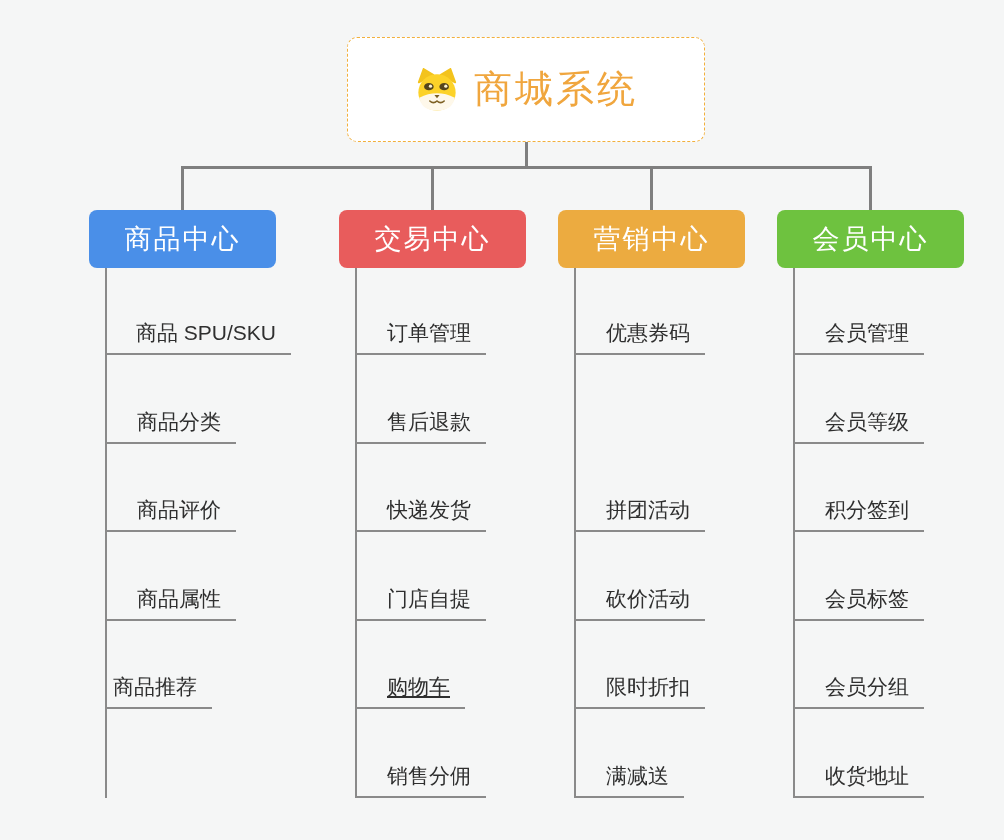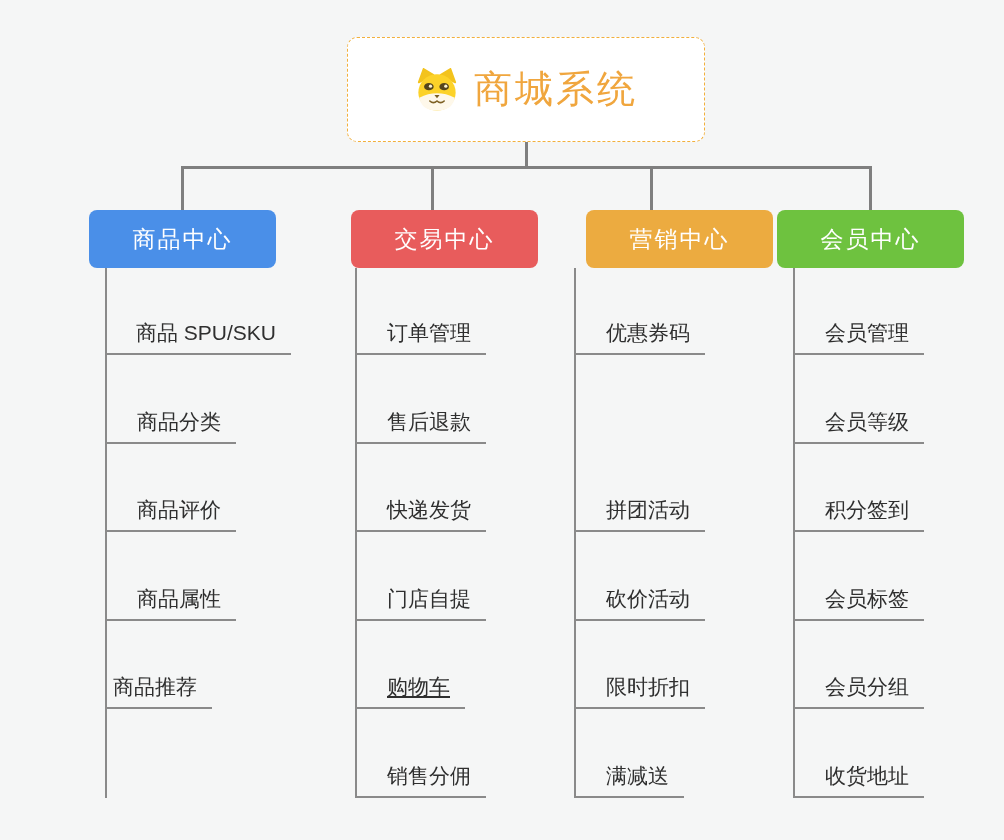--- a/index.html
+++ b/index.html
@@ -44,21 +44,21 @@
     position: absolute;
     background: #7f7f7f;
   }
   
   .branch {
     position: absolute;
     top: 210px;
     width: 187px; height: 58px;
     border-radius: 8px;
     color: #ffffff;
-    font-size: 23px;
+    font-size: 27px;
     letter-spacing: 2px;
     display: flex;
     align-items: center;
     justify-content: center;
     white-space: nowrap;
     box-sizing: border-box;
   }
   
   .spine {
     position: absolute;
@@ -105,22 +105,22 @@
   </div>
 
   <div class="line" style="left:493px; top:142px; width:3px; height:25px;"></div>
   <div class="line" style="left:149px; top:166px; width:691px; height:3px;"></div>
   <div class="line" style="left:149px; top:166px; width:3px; height:45px;"></div>
   <div class="line" style="left:399px; top:166px; width:3px; height:45px;"></div>
   <div class="line" style="left:618px; top:166px; width:3px; height:45px;"></div>
   <div class="line" style="left:837px; top:166px; width:3px; height:45px;"></div>
 
   <div class="branch" style="left: 57px; background-color: rgb(74, 143, 232);">商品中心</div>
-  <div class="branch" style="left: 319px; background-color: rgb(232, 92, 92);">交易中心</div>
-  <div class="branch" style="left: 554px; background-color: rgb(236, 171, 64);">营销中心</div>
+  <div class="branch" style="left: 307px; background-color: rgb(232, 92, 92);">交易中心</div>
+  <div class="branch" style="left: 526px; background-color: rgb(236, 171, 64);">营销中心</div>
   <div class="branch" style="left: 745px; background-color: rgb(110, 194, 63);">会员中心</div>
 
   <div class="spine" style="left:73px;"></div>
   <div class="spine" style="left:323px;"></div>
   <div class="spine" style="left:542px;"></div>
   <div class="spine" style="left:761px;"></div>
 
   <div class="item" style="left:73px; top:315px;padding-left:31px;">商品 SPU/SKU</div>
   <div class="item" style="left:73px; top:404px;">商品分类</div>
   <div class="item" style="left:73px; top:492px;">商品评价</div>

